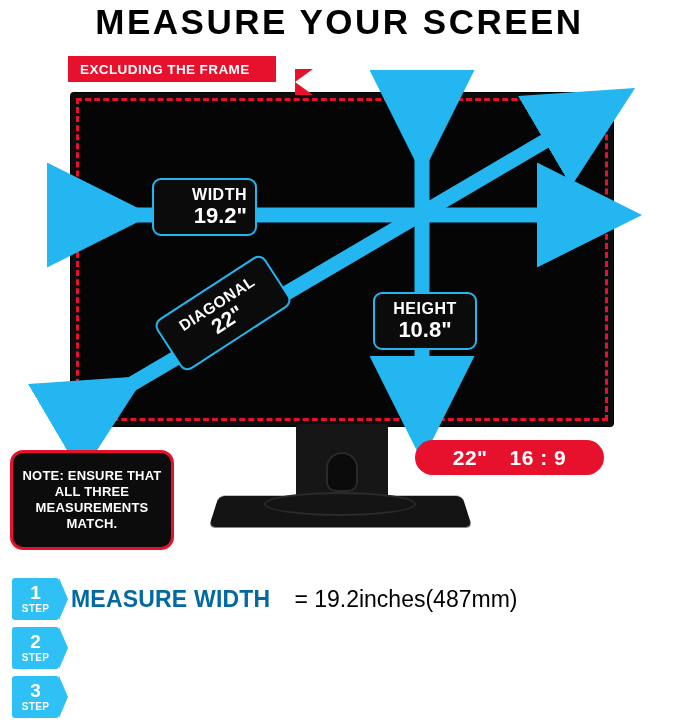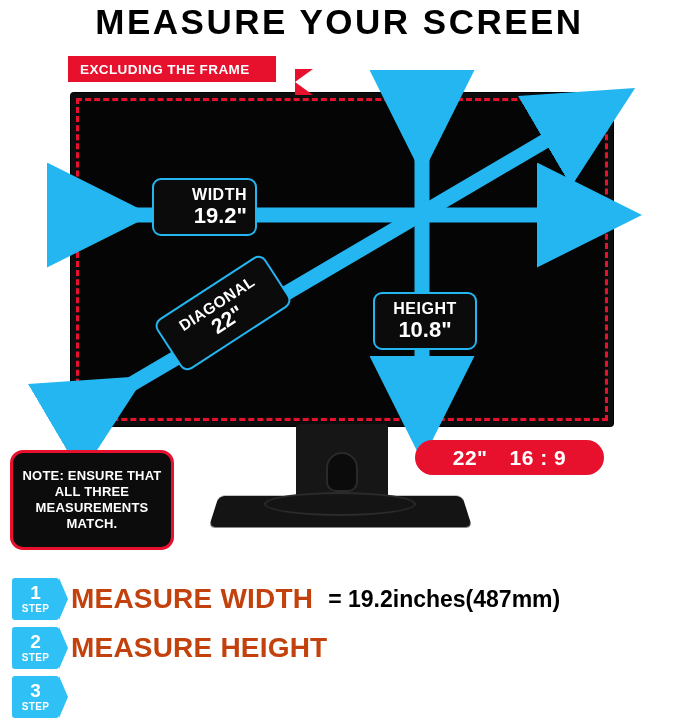--- a/index.html
+++ b/index.html
@@ -296,31 +296,31 @@
     position: absolute;
     right: -9px;
     top: 0;
     width: 0;
     height: 0;
     border-top: 21px solid transparent;
     border-bottom: 21px solid transparent;
     border-left: 9px solid #2fc0f5;
   }
   .step-label {
-    font-size: 28px;
-    font-weight: bold;
-    color: #c2410c;
+    font-size: 23px;
+    font-weight: bold;
+    color: #0369a1;
     letter-spacing: 0.2px;
     white-space: nowrap;
   }
   .step-value {
     font-size: 23px;
-    font-weight: bold;
+    font-weight: normal;
     color: #000000;
-    margin-left: 15px;
+    margin-left: 24px;
     white-space: nowrap;
   }
 </style>
 </head>
 <body>
 
 <div id="root">
 
   <div class="title">MEASURE YOUR SCREEN</div>
 
@@ -382,21 +382,20 @@
     </div>
     <span class="step-label">MEASURE WIDTH</span>
     <span class="step-value">= 19.2inches(487mm)</span>
   </div>
 
   <div class="step-row" id="step-row-2">
     <div class="step-badge">
       <span class="num">2</span>
       <span class="word">STEP</span>
     </div>
-    <span class="step-label">MEASURE HEIGHT</span>
   </div>
 
   <div class="step-row" id="step-row-3">
     <div class="step-badge">
       <span class="num">3</span>
       <span class="word">STEP</span>
     </div>
   </div>
 
 </div>

